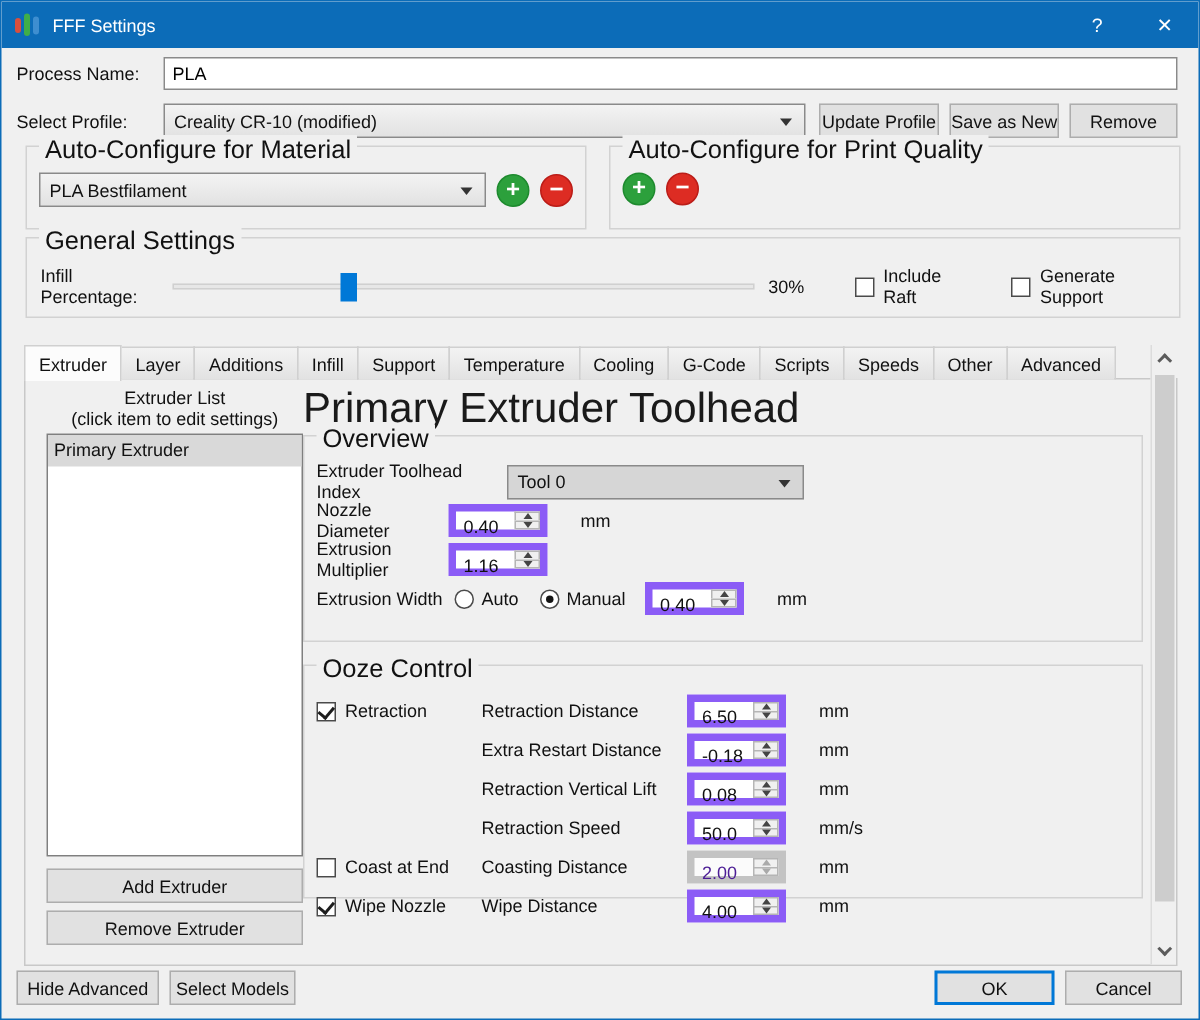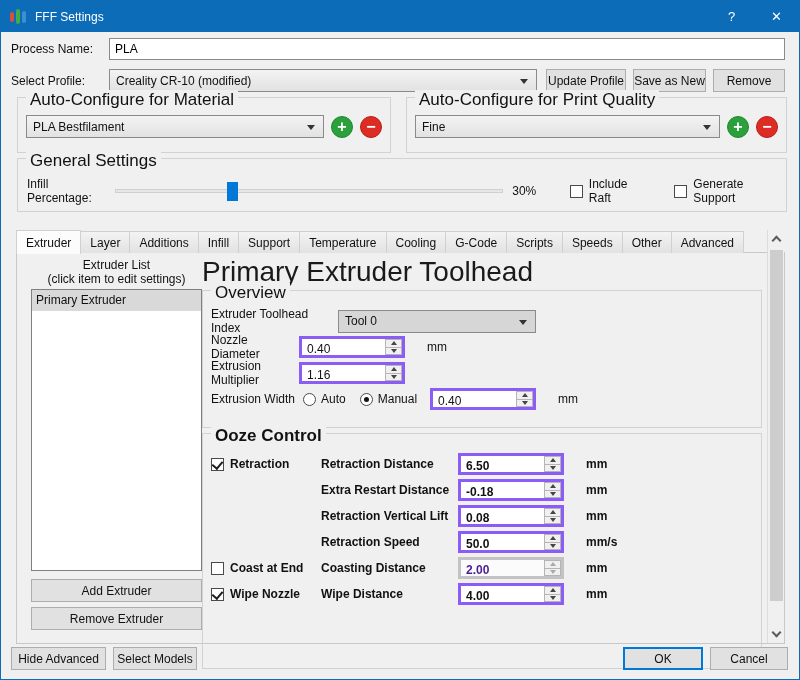--- a/index.html
+++ b/index.html
@@ -18,21 +18,21 @@
   .logo .b3{height:12px;background:#3e8ed0;}
   .title-text{color:#fff;margin-left:9px;font-size:12px;}
   .tb-spacer{flex:1;}
   .tb-btn{width:45px;height:31px;display:flex;align-items:center;justify-content:center;color:#fff;font-size:13px;cursor:default;}
   
   .btn{background:#e1e1e1;border:1px solid #adadad;display:flex;align-items:center;justify-content:center;height:23px;font-size:12px;}
   .btn.default{border:2px solid #0078d7;}
   .combo{position:relative;height:23px;border:1px solid #8a8a8a;background:linear-gradient(#f3f3f3,#e2e2e2);display:flex;align-items:center;padding:0 22px 0 6px;overflow:hidden;white-space:nowrap;}
   .combo::after{content:"";position:absolute;right:8px;top:9px;border:4px solid transparent;border-top:5px solid #333;}
   .combo.gray{background:#d6d6d6;}
-  .spin{display:inline-flex;height:22px;border:3px solid #8b5cf6;background:#fff;flex:none;gap:44px;}
+  .spin{display:inline-flex;height:22px;border:5px solid #8b5cf6;background:#fff;flex:none;}
   .spin .val{width:39px;padding:3px 0 0 5px;font-size:12px;}
   .spin .updown{width:17px;display:flex;flex-direction:column;}
   .spin .ub,.spin .db{flex:1;background:#f0f0f0;border:1px solid #b5b5b5;display:flex;align-items:center;justify-content:center;}
   .spin .ub{border-bottom:none;}
   .spin .ub::after{content:"";border:3px solid transparent;border-bottom:4px solid #444;margin-top:-3px;}
   .spin .db::after{content:"";border:3px solid transparent;border-top:4px solid #444;margin-bottom:-3px;}
   .spin.disabled{border-color:#c3c3c3;background:#fbfbfb;}
   .spin.disabled .val{color:#4c1d95;}
   .spin.disabled .ub::after{border-bottom-color:#aaa;}
   .spin.disabled .db::after{border-top-color:#aaa;}
@@ -73,21 +73,21 @@
   .vs-thumb{position:absolute;left:2px;width:13px;top:20px;bottom:42px;background:#cdcdcd;}
   
   .list-title{position:absolute;top:5px;left:14px;width:171px;text-align:center;line-height:14px;}
   .listbox{position:absolute;top:36px;left:14px;width:171px;height:282px;background:#fff;border:1px solid #7f7f7f;}
   .list-item{height:21px;line-height:21px;padding-left:4px;background:#d9d9d9;}
   .add-btn{position:absolute;top:326px;left:14px;width:171px;}
   .rem-btn{position:absolute;top:354px;left:14px;width:171px;}
   
   .heading{position:absolute;top:3px;left:185px;font-size:28px;color:#1a1a1a;}
   .ov-group{left:185px;top:37px;width:560px;height:138px;}
-  .oz-group{left:185px;top:180px;width:560px;height:236px;font-weight:bold;}
+  .oz-group{left:185px;top:190px;width:560px;height:156px;}
   .gcontent{padding:17px 8px 0;}
   .frow{display:flex;align-items:center;height:26px;}
   .lbl127{width:127px;flex:none;}
   .lbl88{width:88px;flex:none;}
   .unit{margin-left:22px;}
   .combo-tool{width:198px;flex:none;}
   .orow{display:flex;align-items:center;height:26px;}
   .ocell1{width:110px;flex:none;display:flex;align-items:center;gap:6px;text-align:right;}
   .ocell2{width:137px;flex:none;}
   
@@ -135,23 +135,20 @@
           <span>PLA Bestfilament</span>
         </div>
       <div class="circle-btn green">+</div>
       <div class="circle-btn red">−</div>
     </div>
   </div>
 
   <div class="group" style="left:405px;top:96px;width:381px;height:56px;">
     <span class="gtitle">Auto-Configure for Print Quality</span>
     <div class="ac-inner">
-      <div class="combo">
-          <span>Fine</span>
-        </div>
       <div class="circle-btn green">+</div>
       <div class="circle-btn red">−</div>
     </div>
   </div>
 
   <div class="group" style="left:16px;top:157px;width:770px;height:54px;">
     <span class="gtitle">General Settings</span>
     <div class="gen-inner">
       <span>Infill Percentage:</span>
       <div class="slider">

